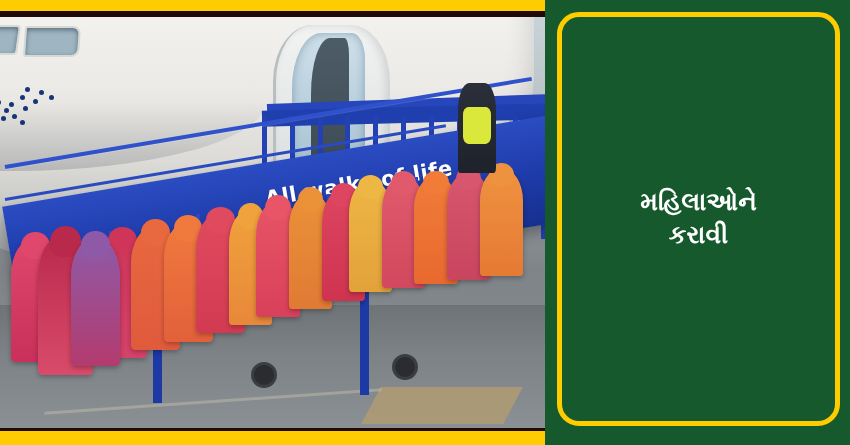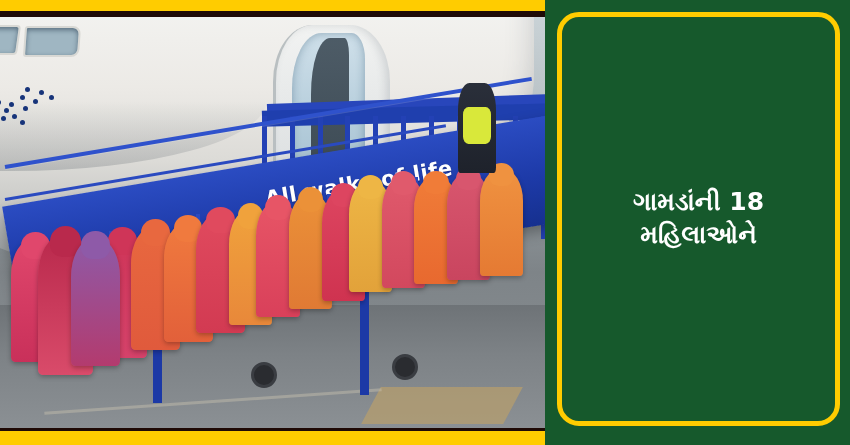--- a/index.html
+++ b/index.html
@@ -346,18 +346,18 @@
       <div class="leg" style="left:28%;top:74%;height:20%"></div>
       <div class="leg" style="left:66%;top:66%;height:26%"></div>
       <div class="wheel" style="left:46%;top:84%"></div>
       <div class="wheel" style="left:72%;top:82%"></div>
     </div>
   </div>
 
   <div class="green-panel">
     <div class="yellow-frame"></div>
     <div class="headline" id="headline">
-        <div class="ln">ગામડાંની 18</div>
         <div class="ln">મહિલાઓને</div>
+        <div class="ln">કરાવી</div>
       </div>
   </div>
 
 </div>
 
 </body></html>

